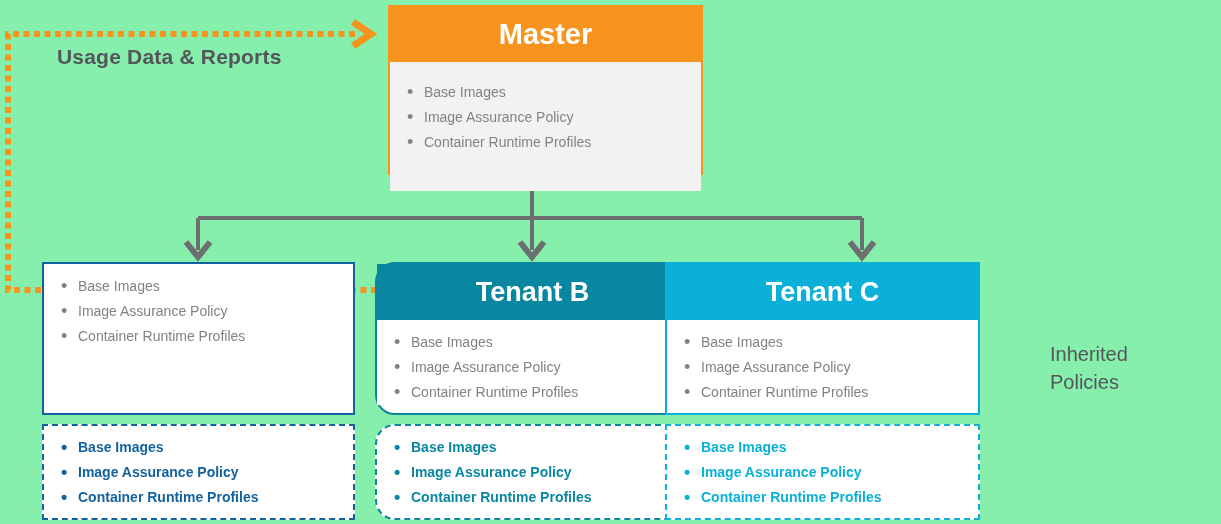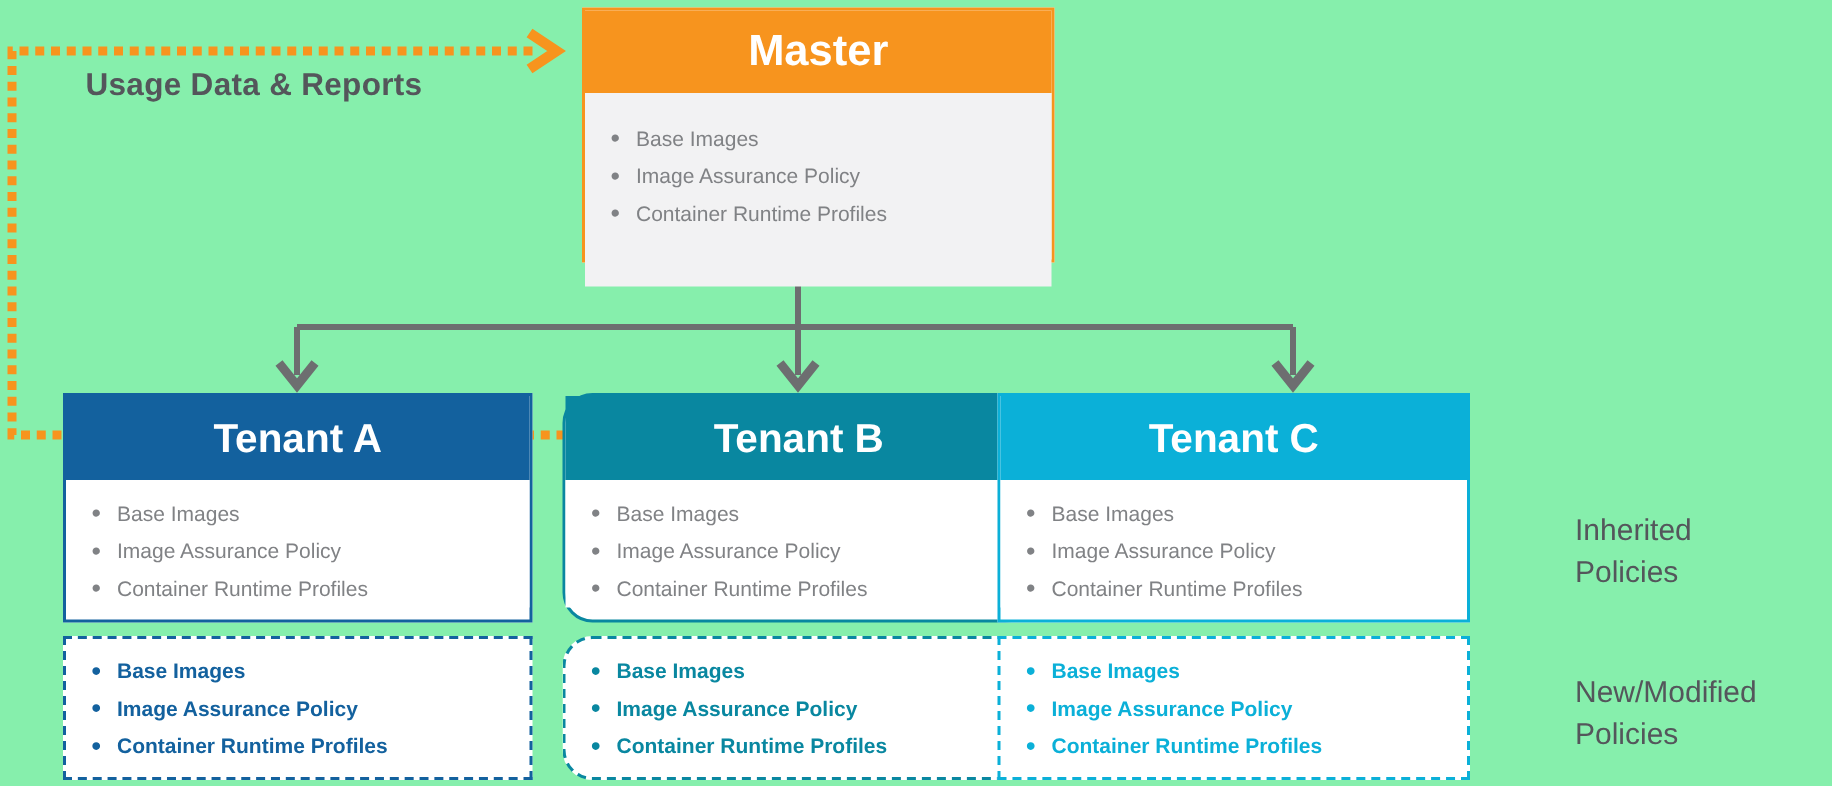--- a/index.html
+++ b/index.html
@@ -163,23 +163,20 @@
     <div class="bd">
       <ul class="policies">
         <li>Base Images</li>
         <li>Image Assurance Policy</li>
         <li>Container Runtime Profiles</li>
       </ul>
     </div>
   </div>
 
   <div class="card tenant-card pos-a" style="--theme: var(--tenant_a)">
-    <div class="hdr">
-      <span>Tenant A</span>
-    </div>
     <div class="bd">
       <ul class="policies">
         <li>Base Images</li>
         <li>Image Assurance Policy</li>
         <li>Container Runtime Profiles</li>
       </ul>
     </div>
   </div>
   <div class="card new-box pos-a" style="--theme: var(--tenant_a)">
     <ul class="policies">
@@ -223,15 +220,14 @@
   </div>
   <div class="card new-box pos-c" style="--theme: var(--tenant_c)">
     <ul class="policies">
       <li>Base Images</li>
       <li>Image Assurance Policy</li>
       <li>Container Runtime Profiles</li>
     </ul>
   </div>
 
   <div class="label side-label side-inherited">Inherited Policies</div>
-  <div class="label side-label side-new">New/Modified Policies</div>
 
 </div>
 
 </body></html>

